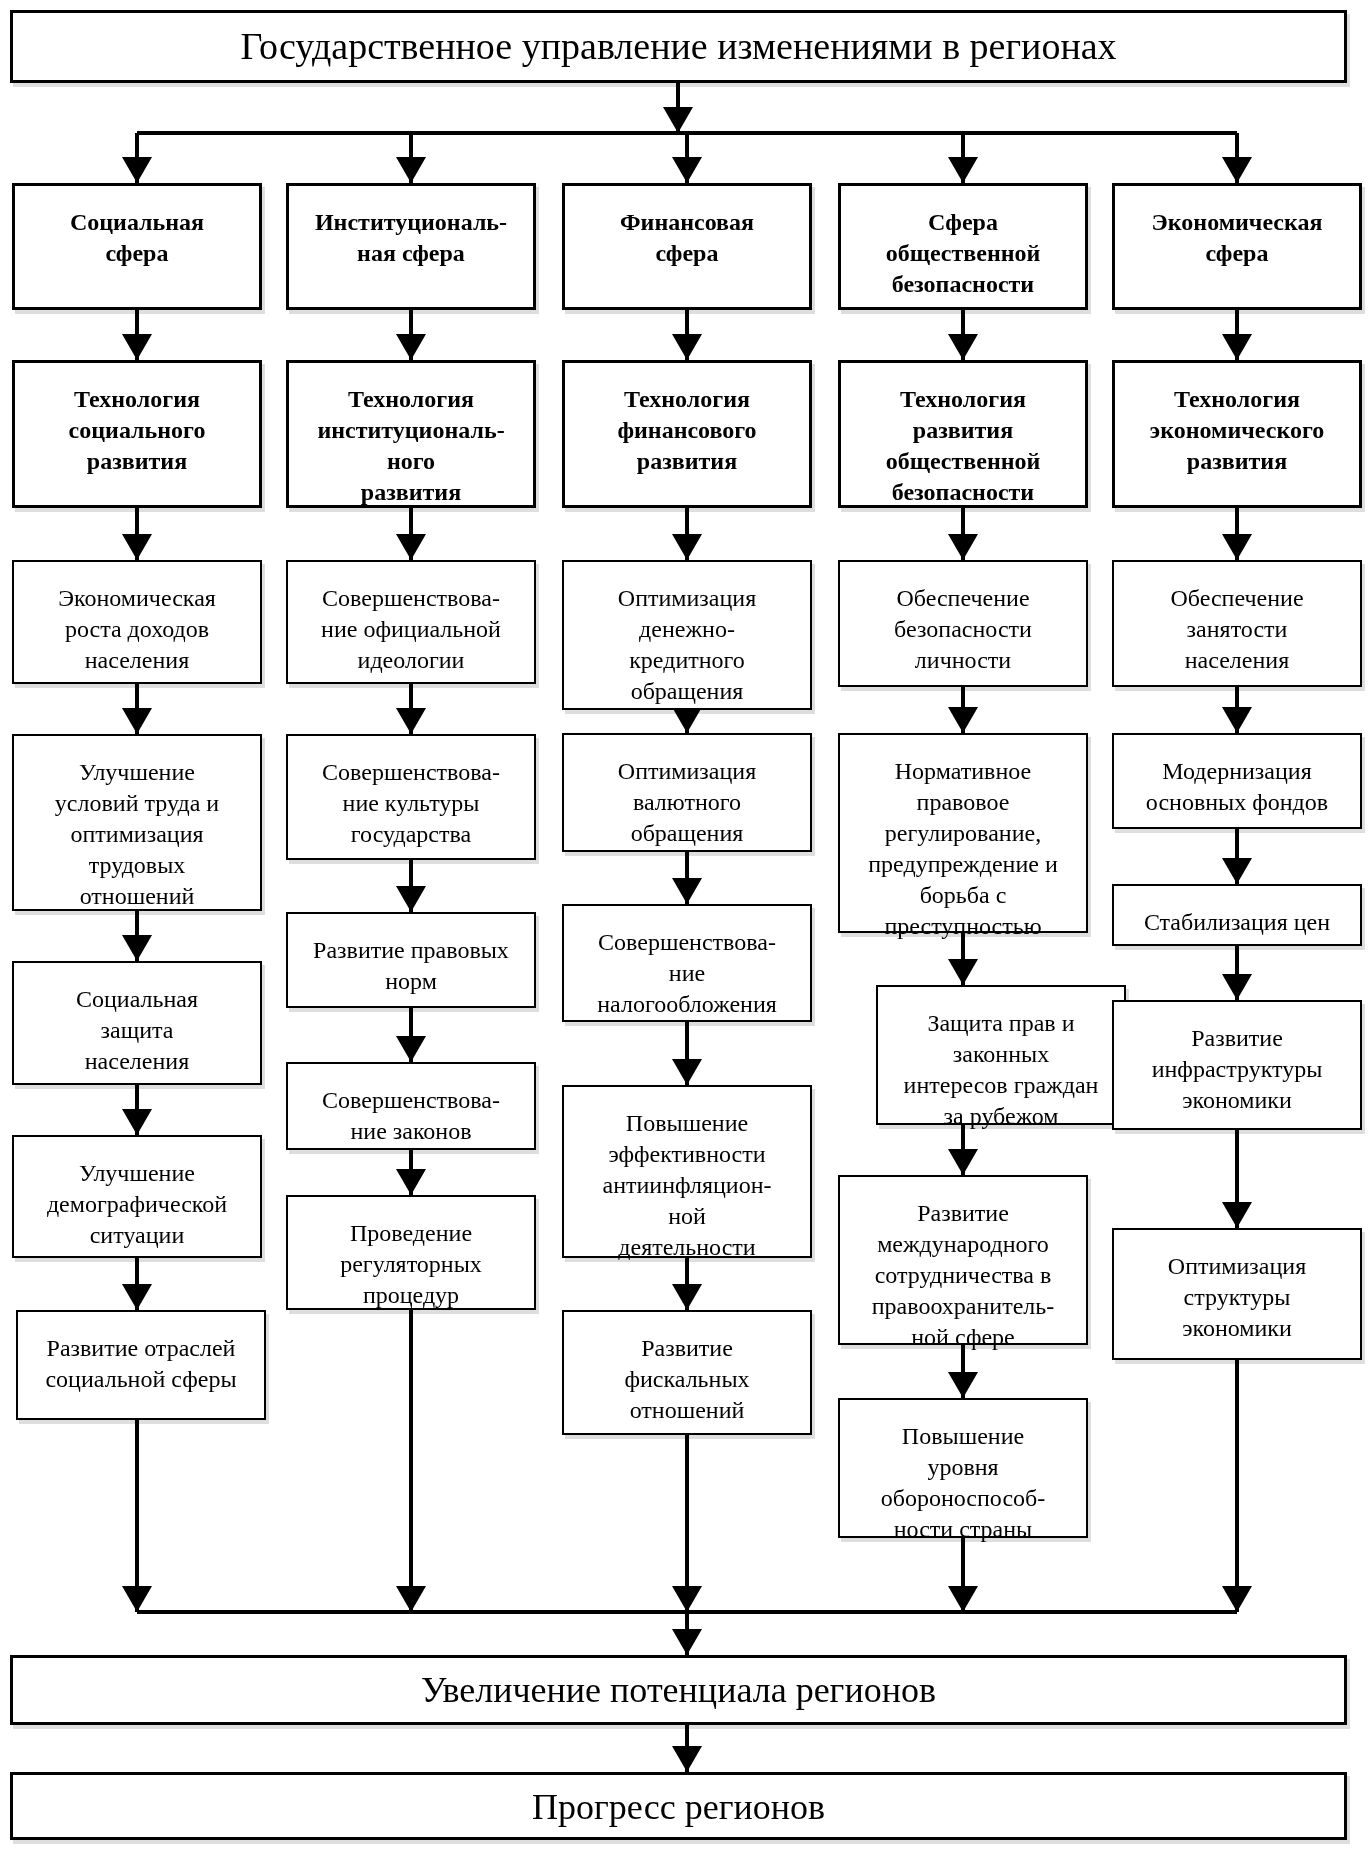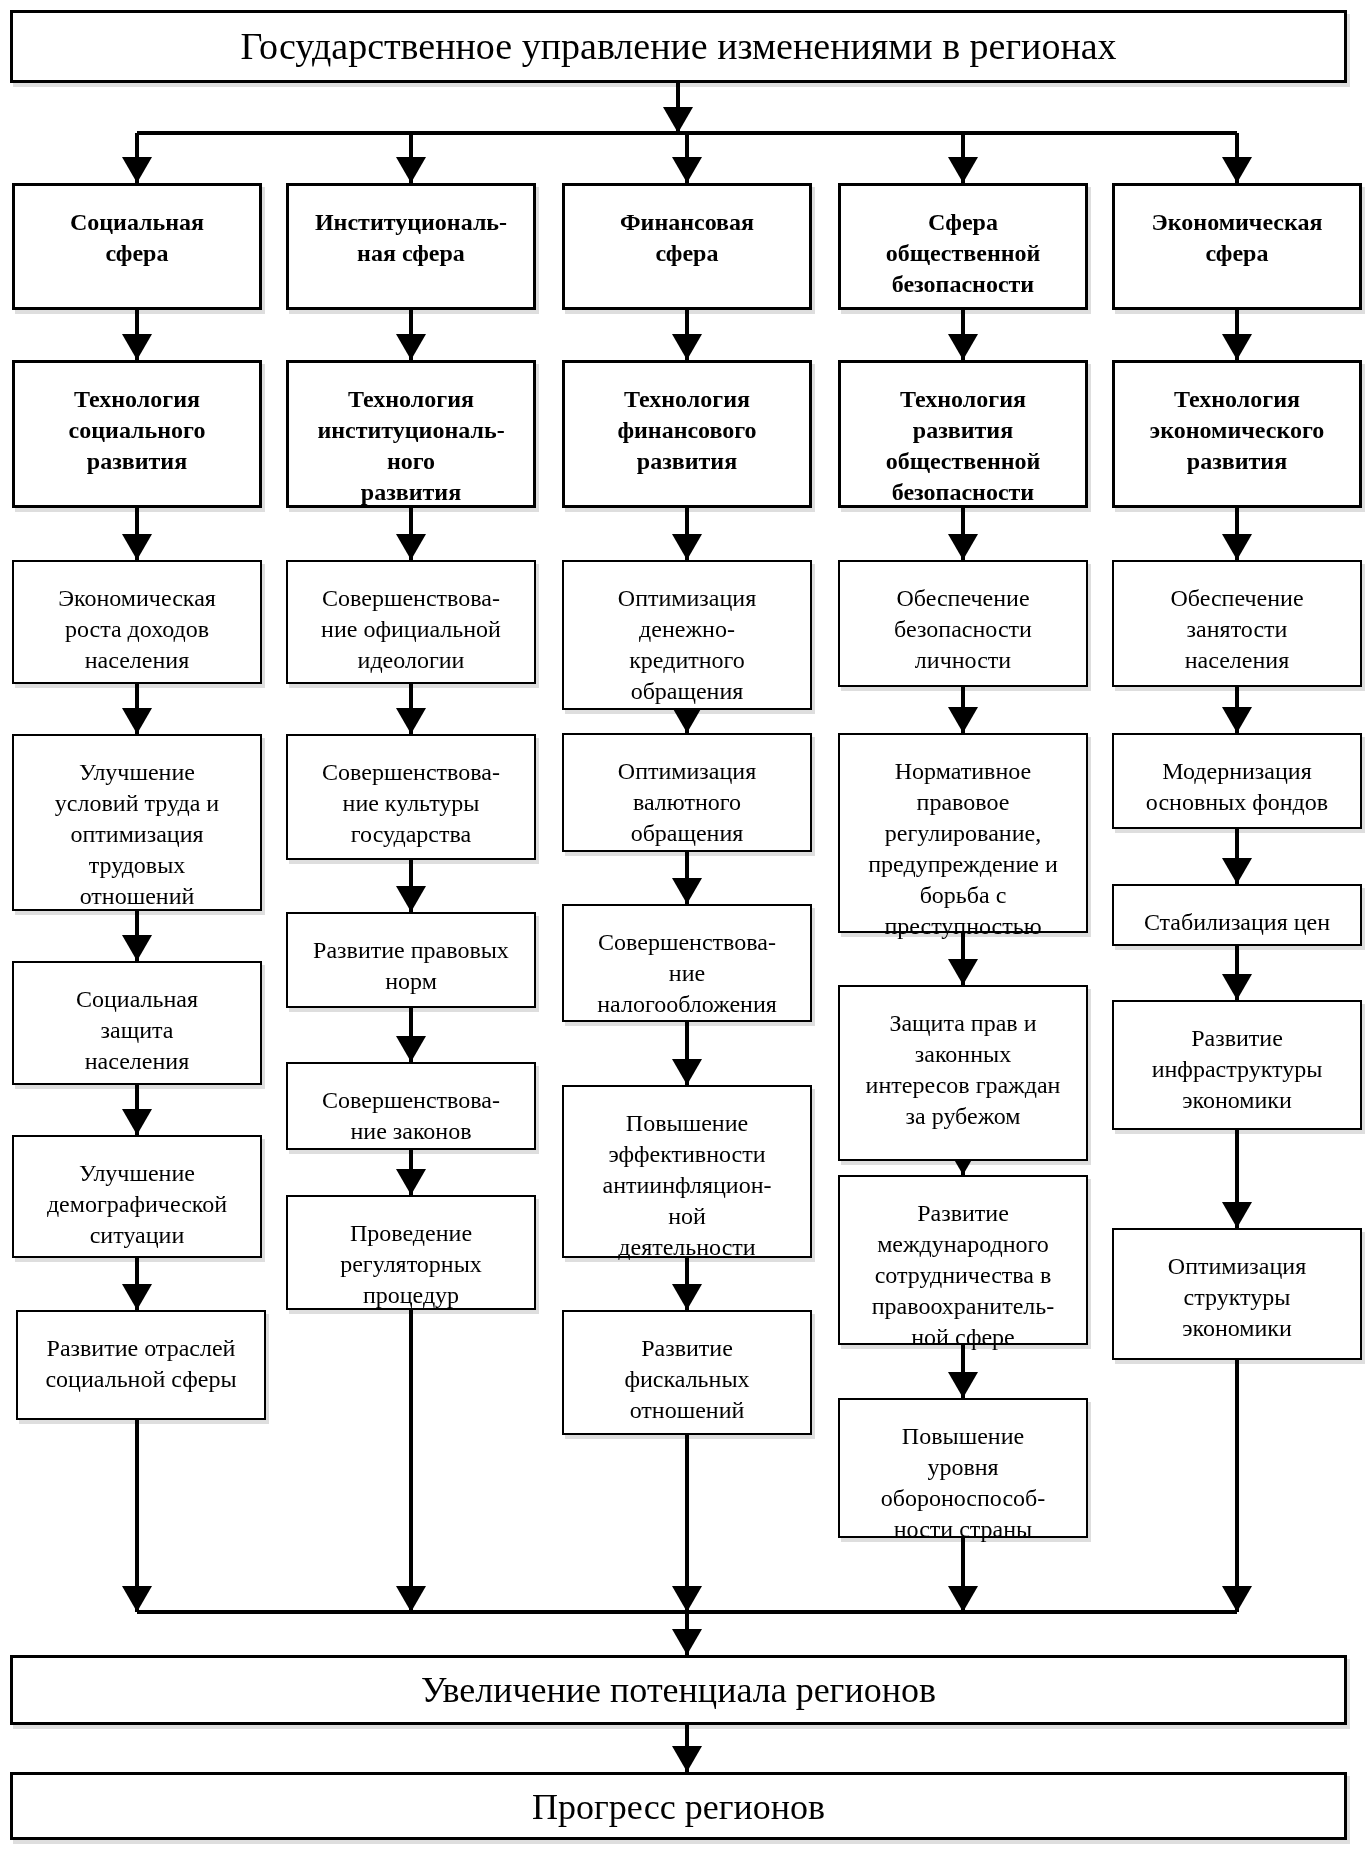--- a/index.html
+++ b/index.html
@@ -214,21 +214,21 @@
     <span class="lbl">Обеспечение
 безопасности
 личности</span></div>
   <div class="box" style="left:838px;top:733px;width:250px;height:200px">
     <span class="lbl">Нормативное
 правовое
 регулирование,
 предупреждение и
 борьба с
 преступностью</span></div>
-  <div class="box" style="left:838px;top:985px;width:250px;height:176px">
+  <div class="box" style="left:876px;top:985px;width:250px;height:140px">
     <span class="lbl">Защита прав и
 законных
 интересов граждан
 за рубежом</span></div>
   <div class="box" style="left:838px;top:1175px;width:250px;height:170px">
     <span class="lbl">Развитие
 международного
 сотрудничества в
 правоохранитель-
 ной сфере</span></div>

